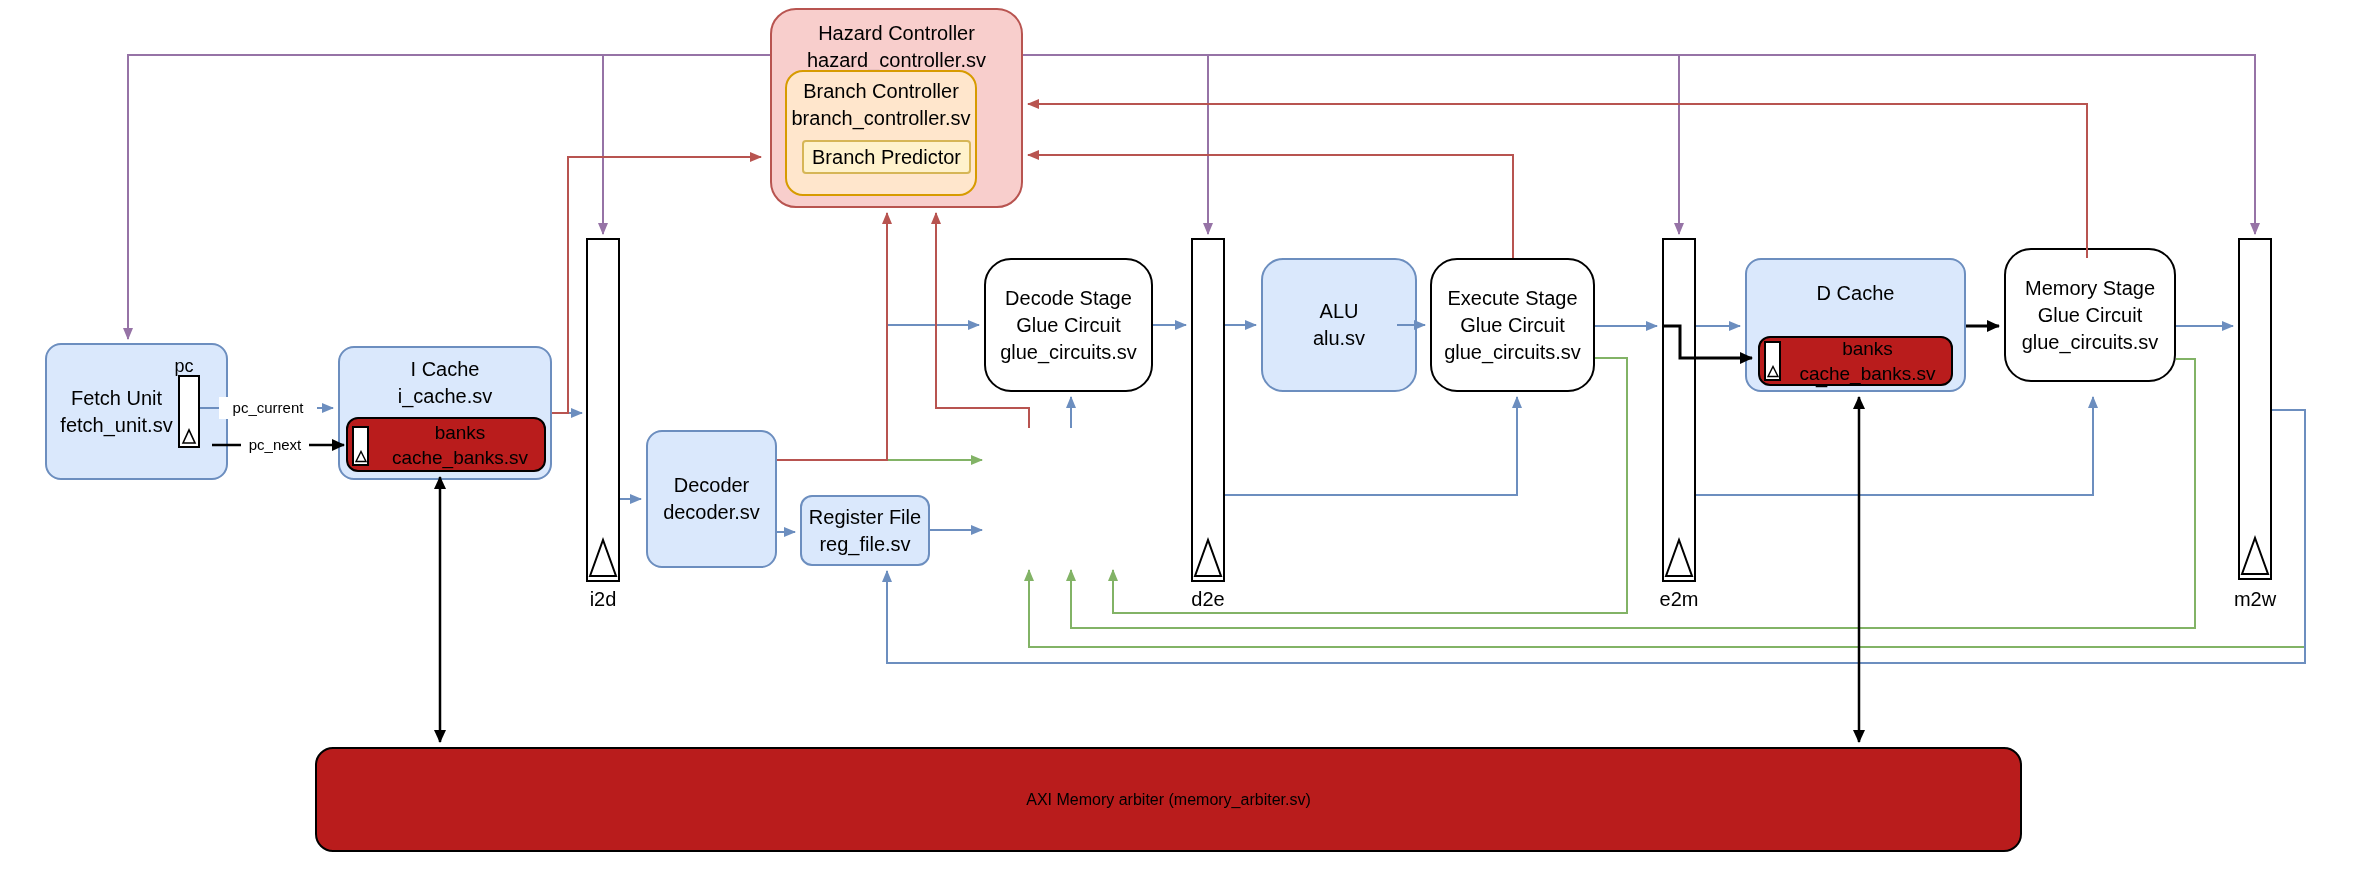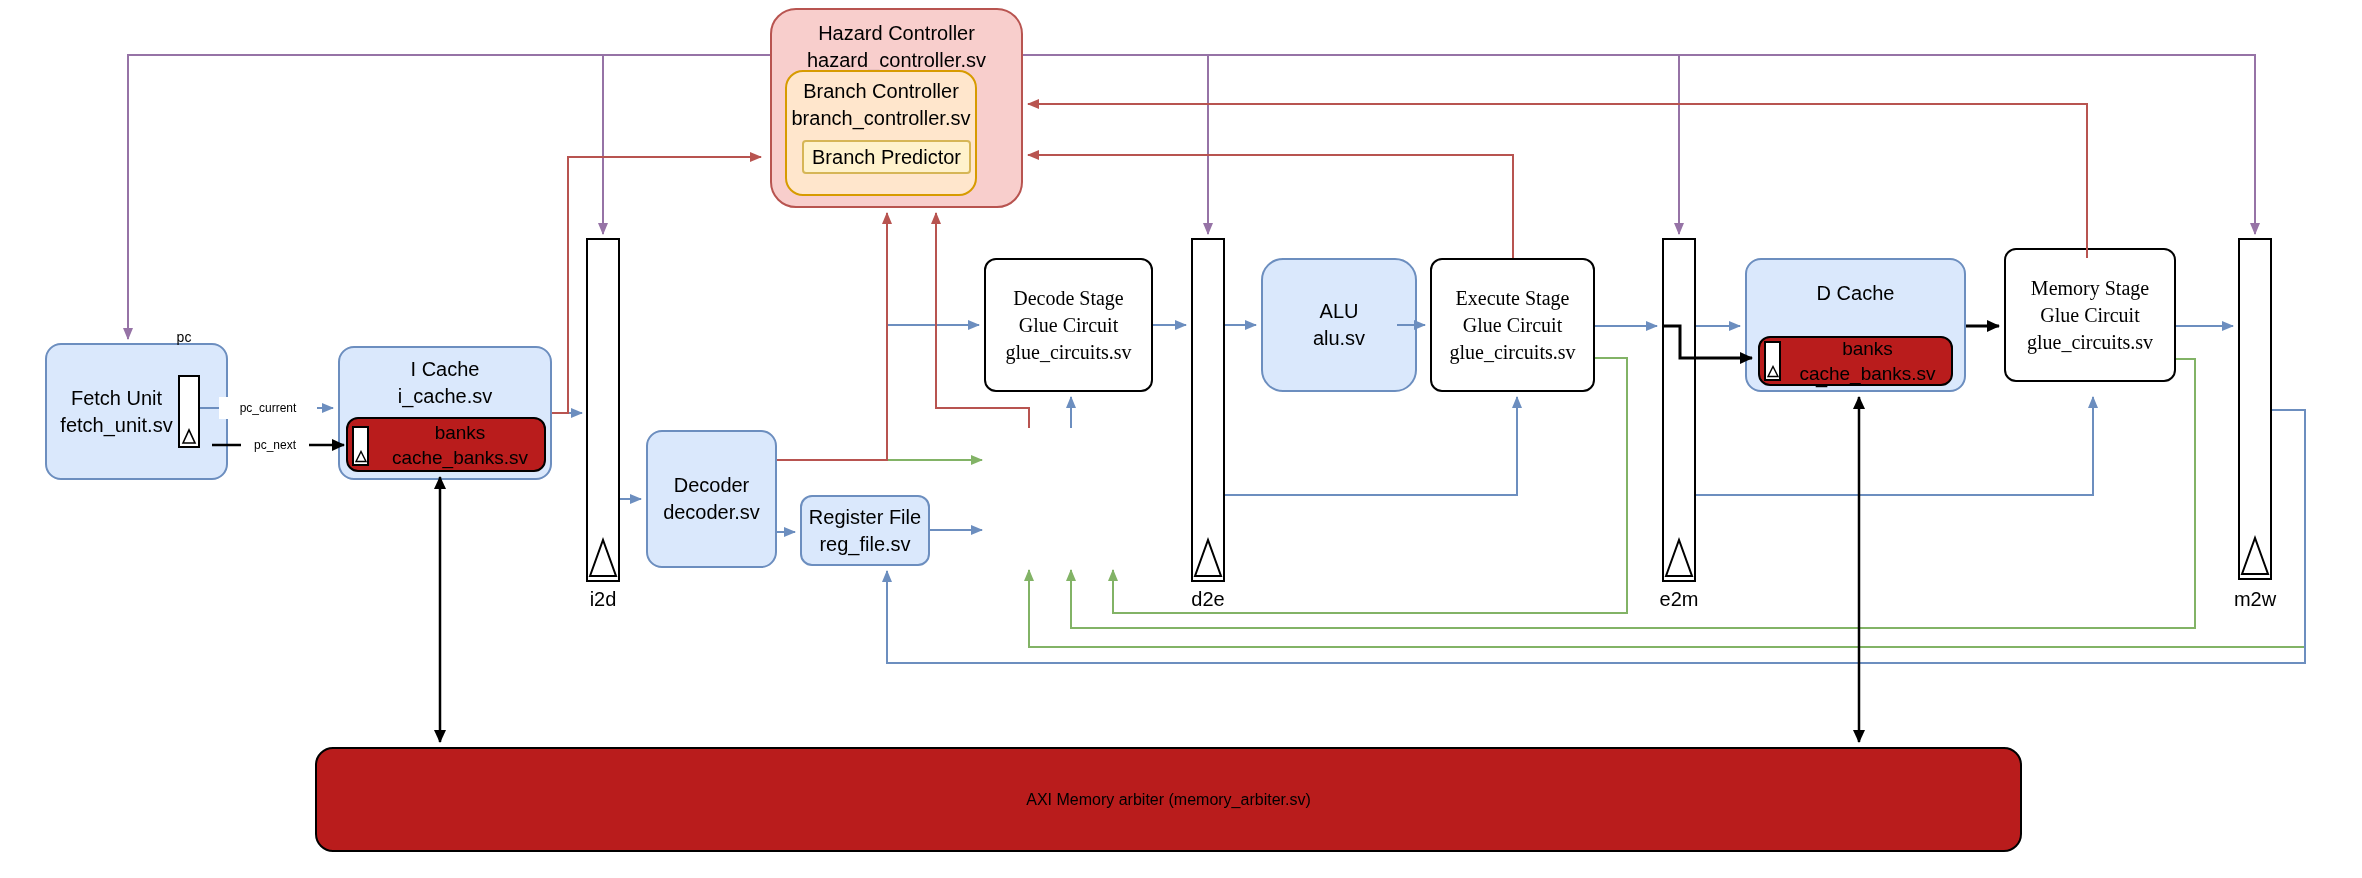--- a/index.html
+++ b/index.html
@@ -6,28 +6,28 @@
   #canvas{position:relative;width:2362px;height:878px;background:#ffffff;overflow:hidden;
           font-family:"Liberation Sans", sans-serif;color:#000;}
   .box{position:absolute;box-sizing:border-box;display:flex;flex-direction:column;
        align-items:center;justify-content:center;text-align:center;
        font-size:20px;line-height:27px;z-index:2;}
   .b-blue  {background:#dae8fc;border:2px solid #6c8ebf;border-radius:16px;}
   .b-green {background:#d5e8d4;border:2px solid #82b366;border-radius:16px;}
   .b-red   {background:#f8cecc;border:2px solid #b85450;border-radius:26px;}
   .b-orange{background:#ffe6cc;border:2px solid #d79b00;border-radius:18px;}
   .b-yellow{background:#fff2cc;border:2px solid #d6b656;border-radius:4px;}
-  .b-white {background:#ffffff;border:2px solid #000000;border-radius:12px;font-family:Liberation Serif, serif;}
+  .b-white {background:#ffffff;border:2px solid #000000;border-radius:27px;}
   .b-plain {background:#b91c1c;border:2px solid #000000;border-radius:0;}
   .preg{position:absolute;box-sizing:border-box;background:#fff;border:2px solid #000;z-index:2;}
   .preg svg{position:absolute;bottom:2px;left:50%;transform:translateX(-50%);}
   .reg-sym{position:absolute;box-sizing:border-box;background:#fff;border:2px solid #000;z-index:6;}
   .reg-sym svg{position:absolute;bottom:1px;left:50%;transform:translateX(-50%);}
   .lbl{position:absolute;z-index:6;font-size:20px;text-align:center;}
-  .sig{position:absolute;z-index:6;font-size:12px;text-align:center;background:#fff;line-height:22px;}
+  .sig{position:absolute;z-index:6;font-size:15px;text-align:center;background:#fff;line-height:22px;}
   #edges{position:absolute;left:0;top:0;z-index:5;pointer-events:none;}
   .banksTxt{font-size:19px;line-height:25px;}
   .arb{font-size:16px;}
 </style>
 </head>
 <body>
 
 <div id="canvas">
 
   <div class="box b-red" style="left:770px;top:8px;width:253px;height:200px;justify-content:flex-start;padding-top:10px;">
@@ -39,21 +39,21 @@
     <span>branch_controller.sv</span>
   </div>
   <div class="box b-yellow" style="left:802px;top:140px;width:169px;height:34px;">
     <span>Branch Predictor</span>
   </div>
 
   <div class="box b-blue" style="left:45px;top:343px;width:183px;height:137px;padding-right:40px;">
     <span>Fetch Unit</span>
     <span>fetch_unit.sv</span>
   </div>
-  <div class="lbl" style="left:164px;top:329px;width:40px;font-size:14px;">pc</div>
+  <div class="lbl" style="left:164px;top:356px;width:40px;font-size:18px;">pc</div>
   <div class="reg-sym" style="left:178px;top:375px;width:22px;height:73px;">
     <svg width="16" height="17" viewBox="0 0 16 17">
       <polygon points="2,15 8,2 14,15" fill="#fff" stroke="#000" stroke-width="1.6"></polygon>
     </svg>
   </div>
 
   <div class="box b-blue" style="left:338px;top:346px;width:214px;height:134px;justify-content:flex-start;padding-top:8px;">
     <span>I Cache</span>
     <span>i_cache.sv</span>
   </div>

